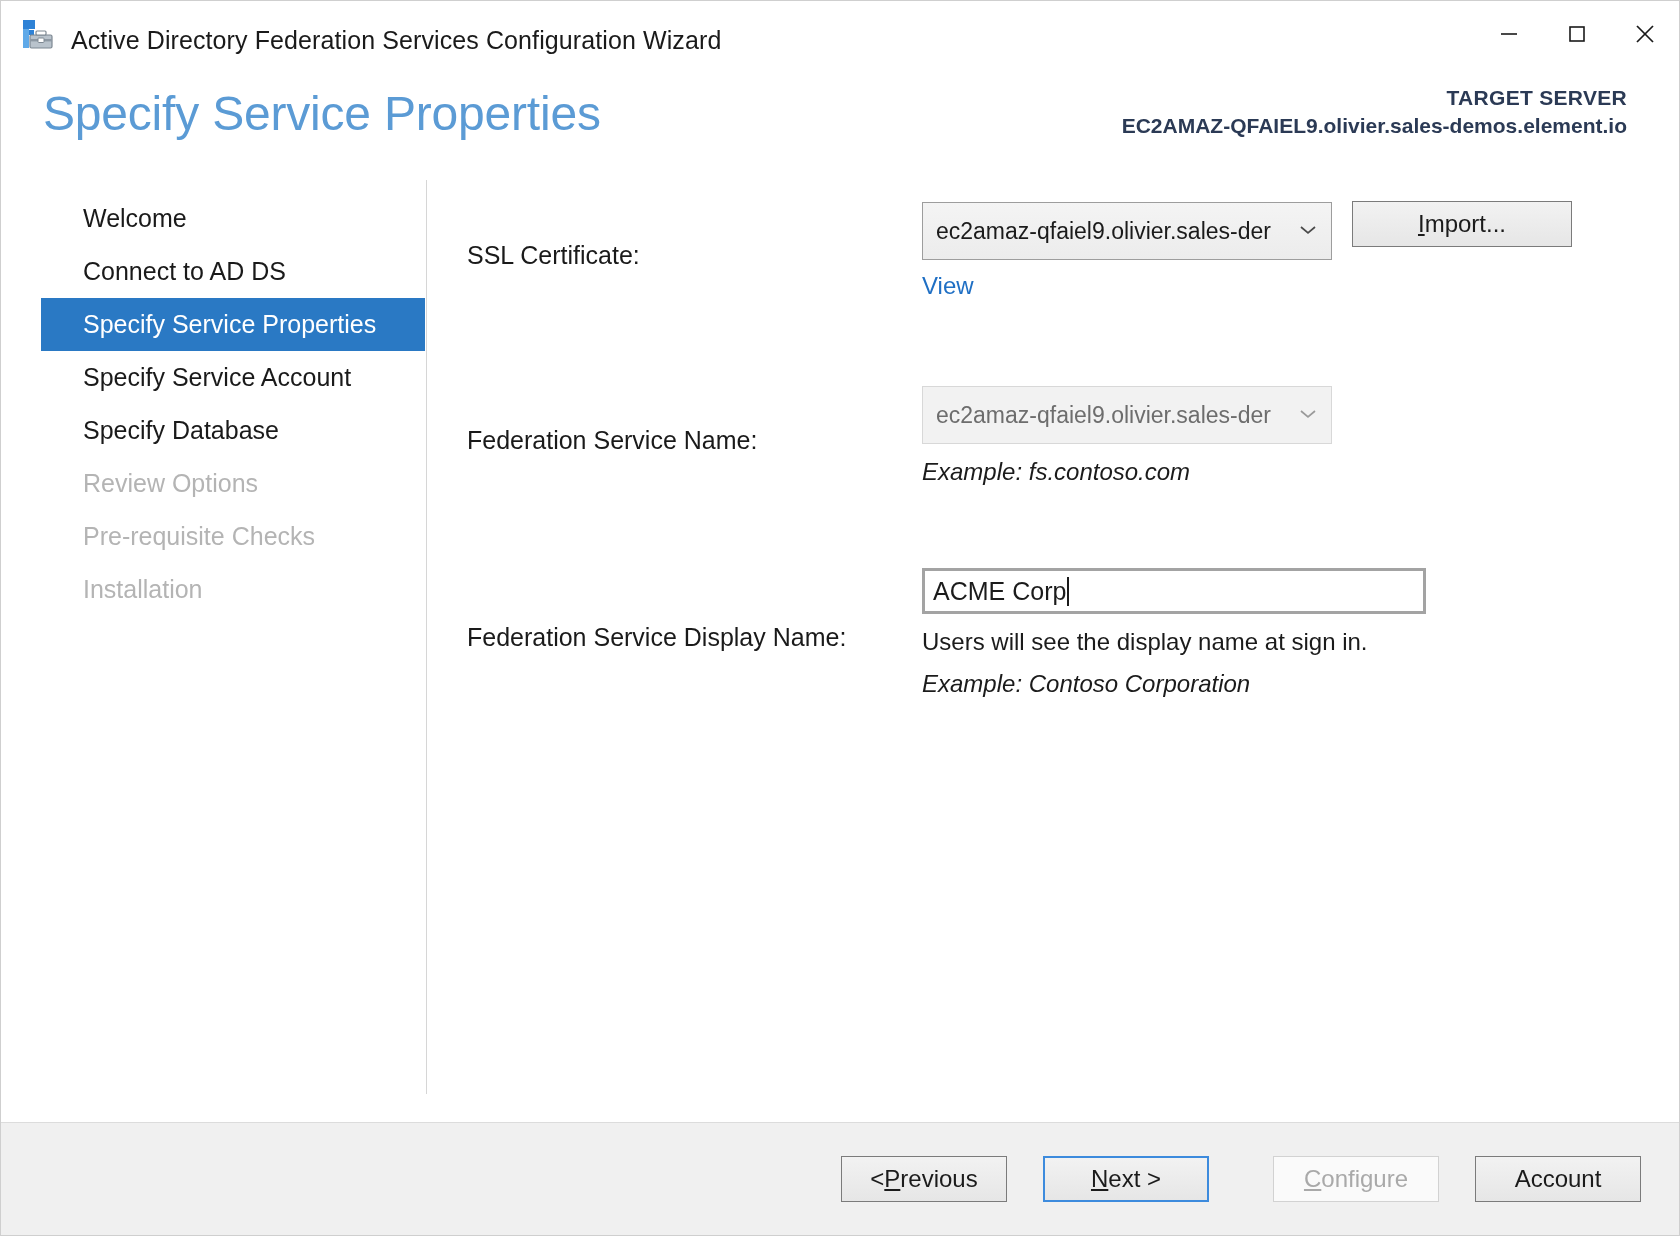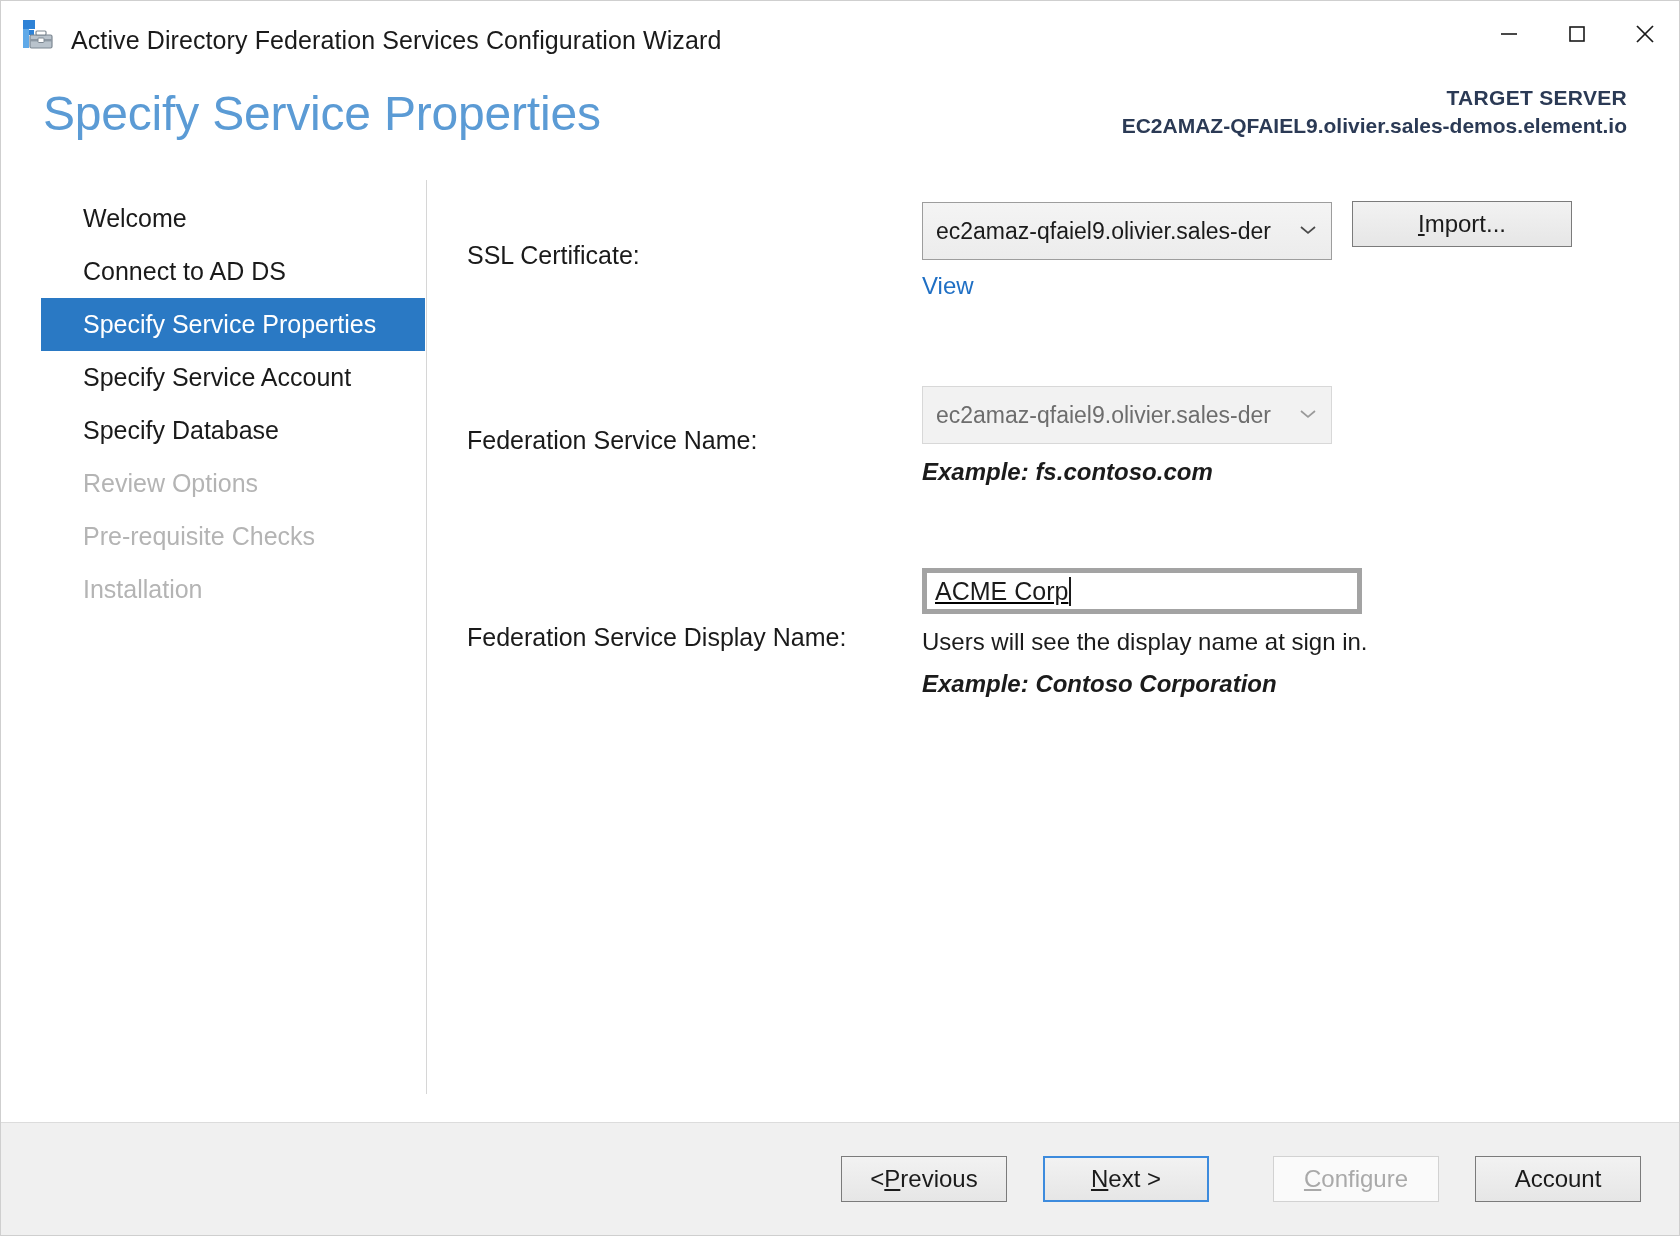--- a/index.html
+++ b/index.html
@@ -231,33 +231,32 @@
     display: inline-block;
     cursor: default;
   }
 
   .hint {
     font-size: 24px;
     color: #1b1b1b;
     margin-top: 14px;
     white-space: nowrap;
   }
-  .hint.italic { font-style: italic; font-weight: bold; }
+  .hint.italic { font-style: italic; }
 
   .textbox {
-    width: 440px;
+    width: 504px;
     height: 46px;
     box-sizing: border-box;
-    border: 5px solid #a3a3a3;
+    border: 3px solid #a3a3a3;
     background: #ffffff;
     display: flex;
     align-items: center;
     padding-left: 8px;
     position: relative;
-    text-decoration: underline;
   }
   .textbox .tb-text {
     font-size: 25px;
     color: #1b1b1b;
     line-height: 1;
     white-space: nowrap;
   }
   .caret {
     display: inline-block;
     width: 2px;

